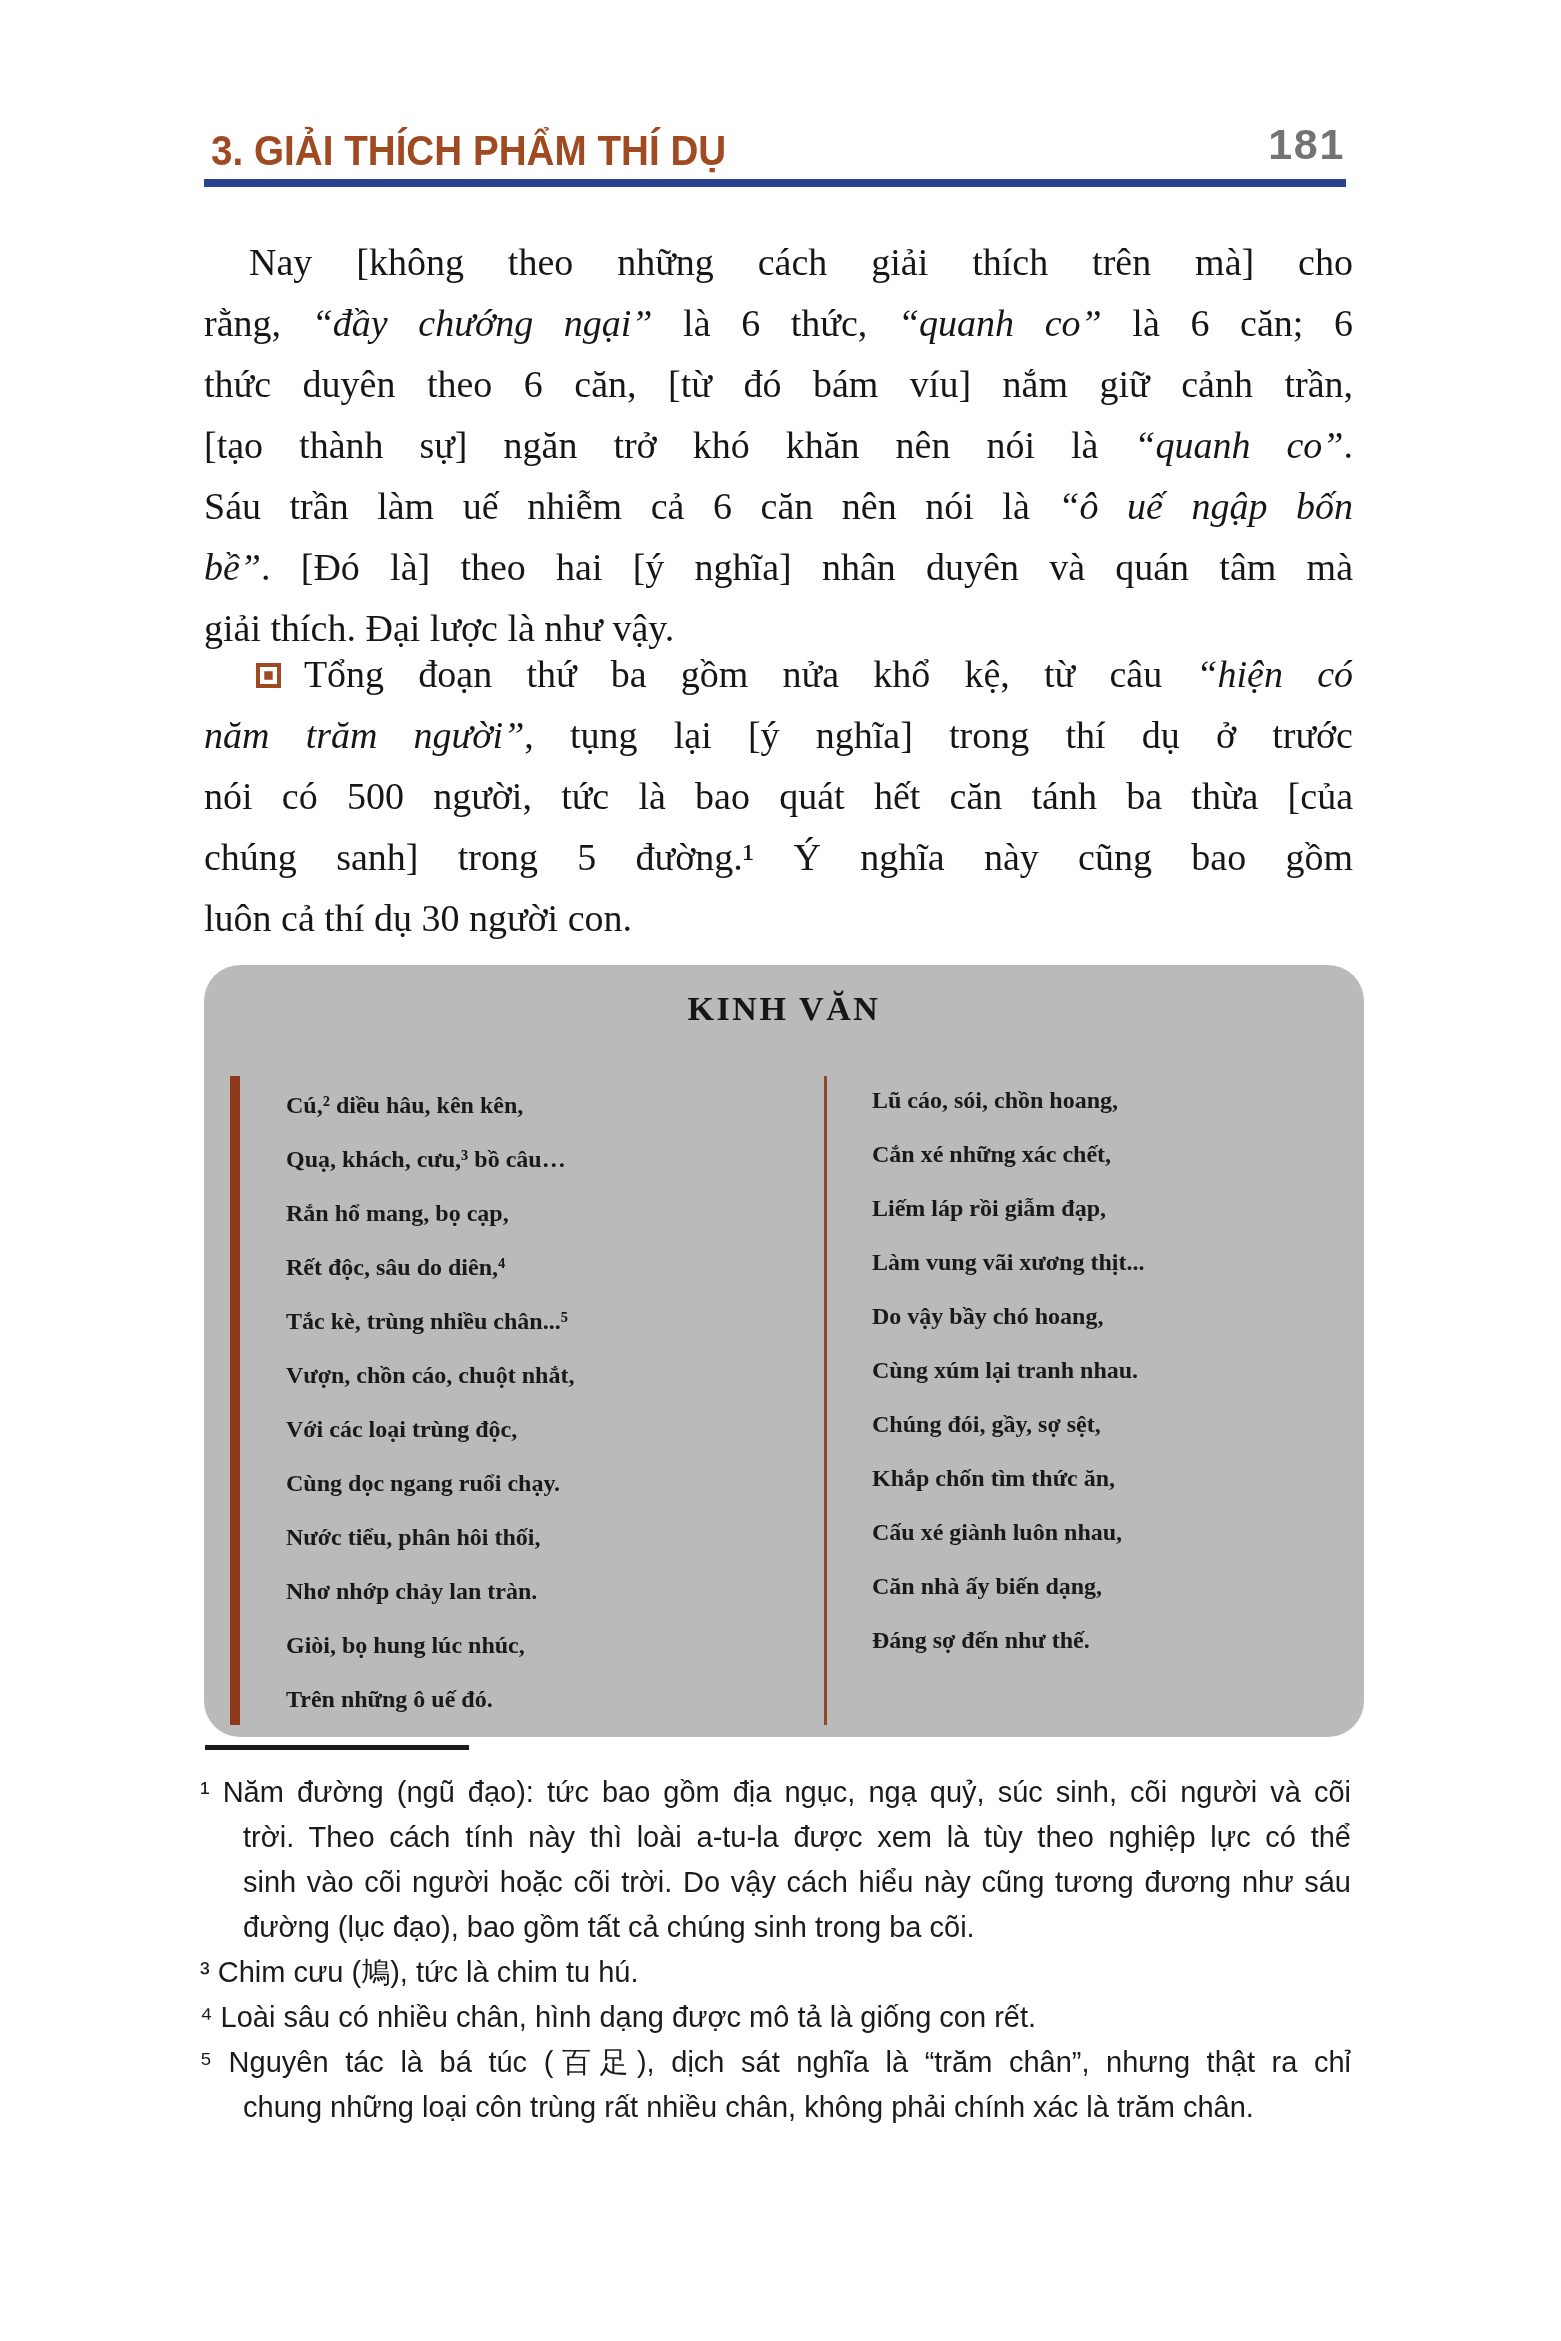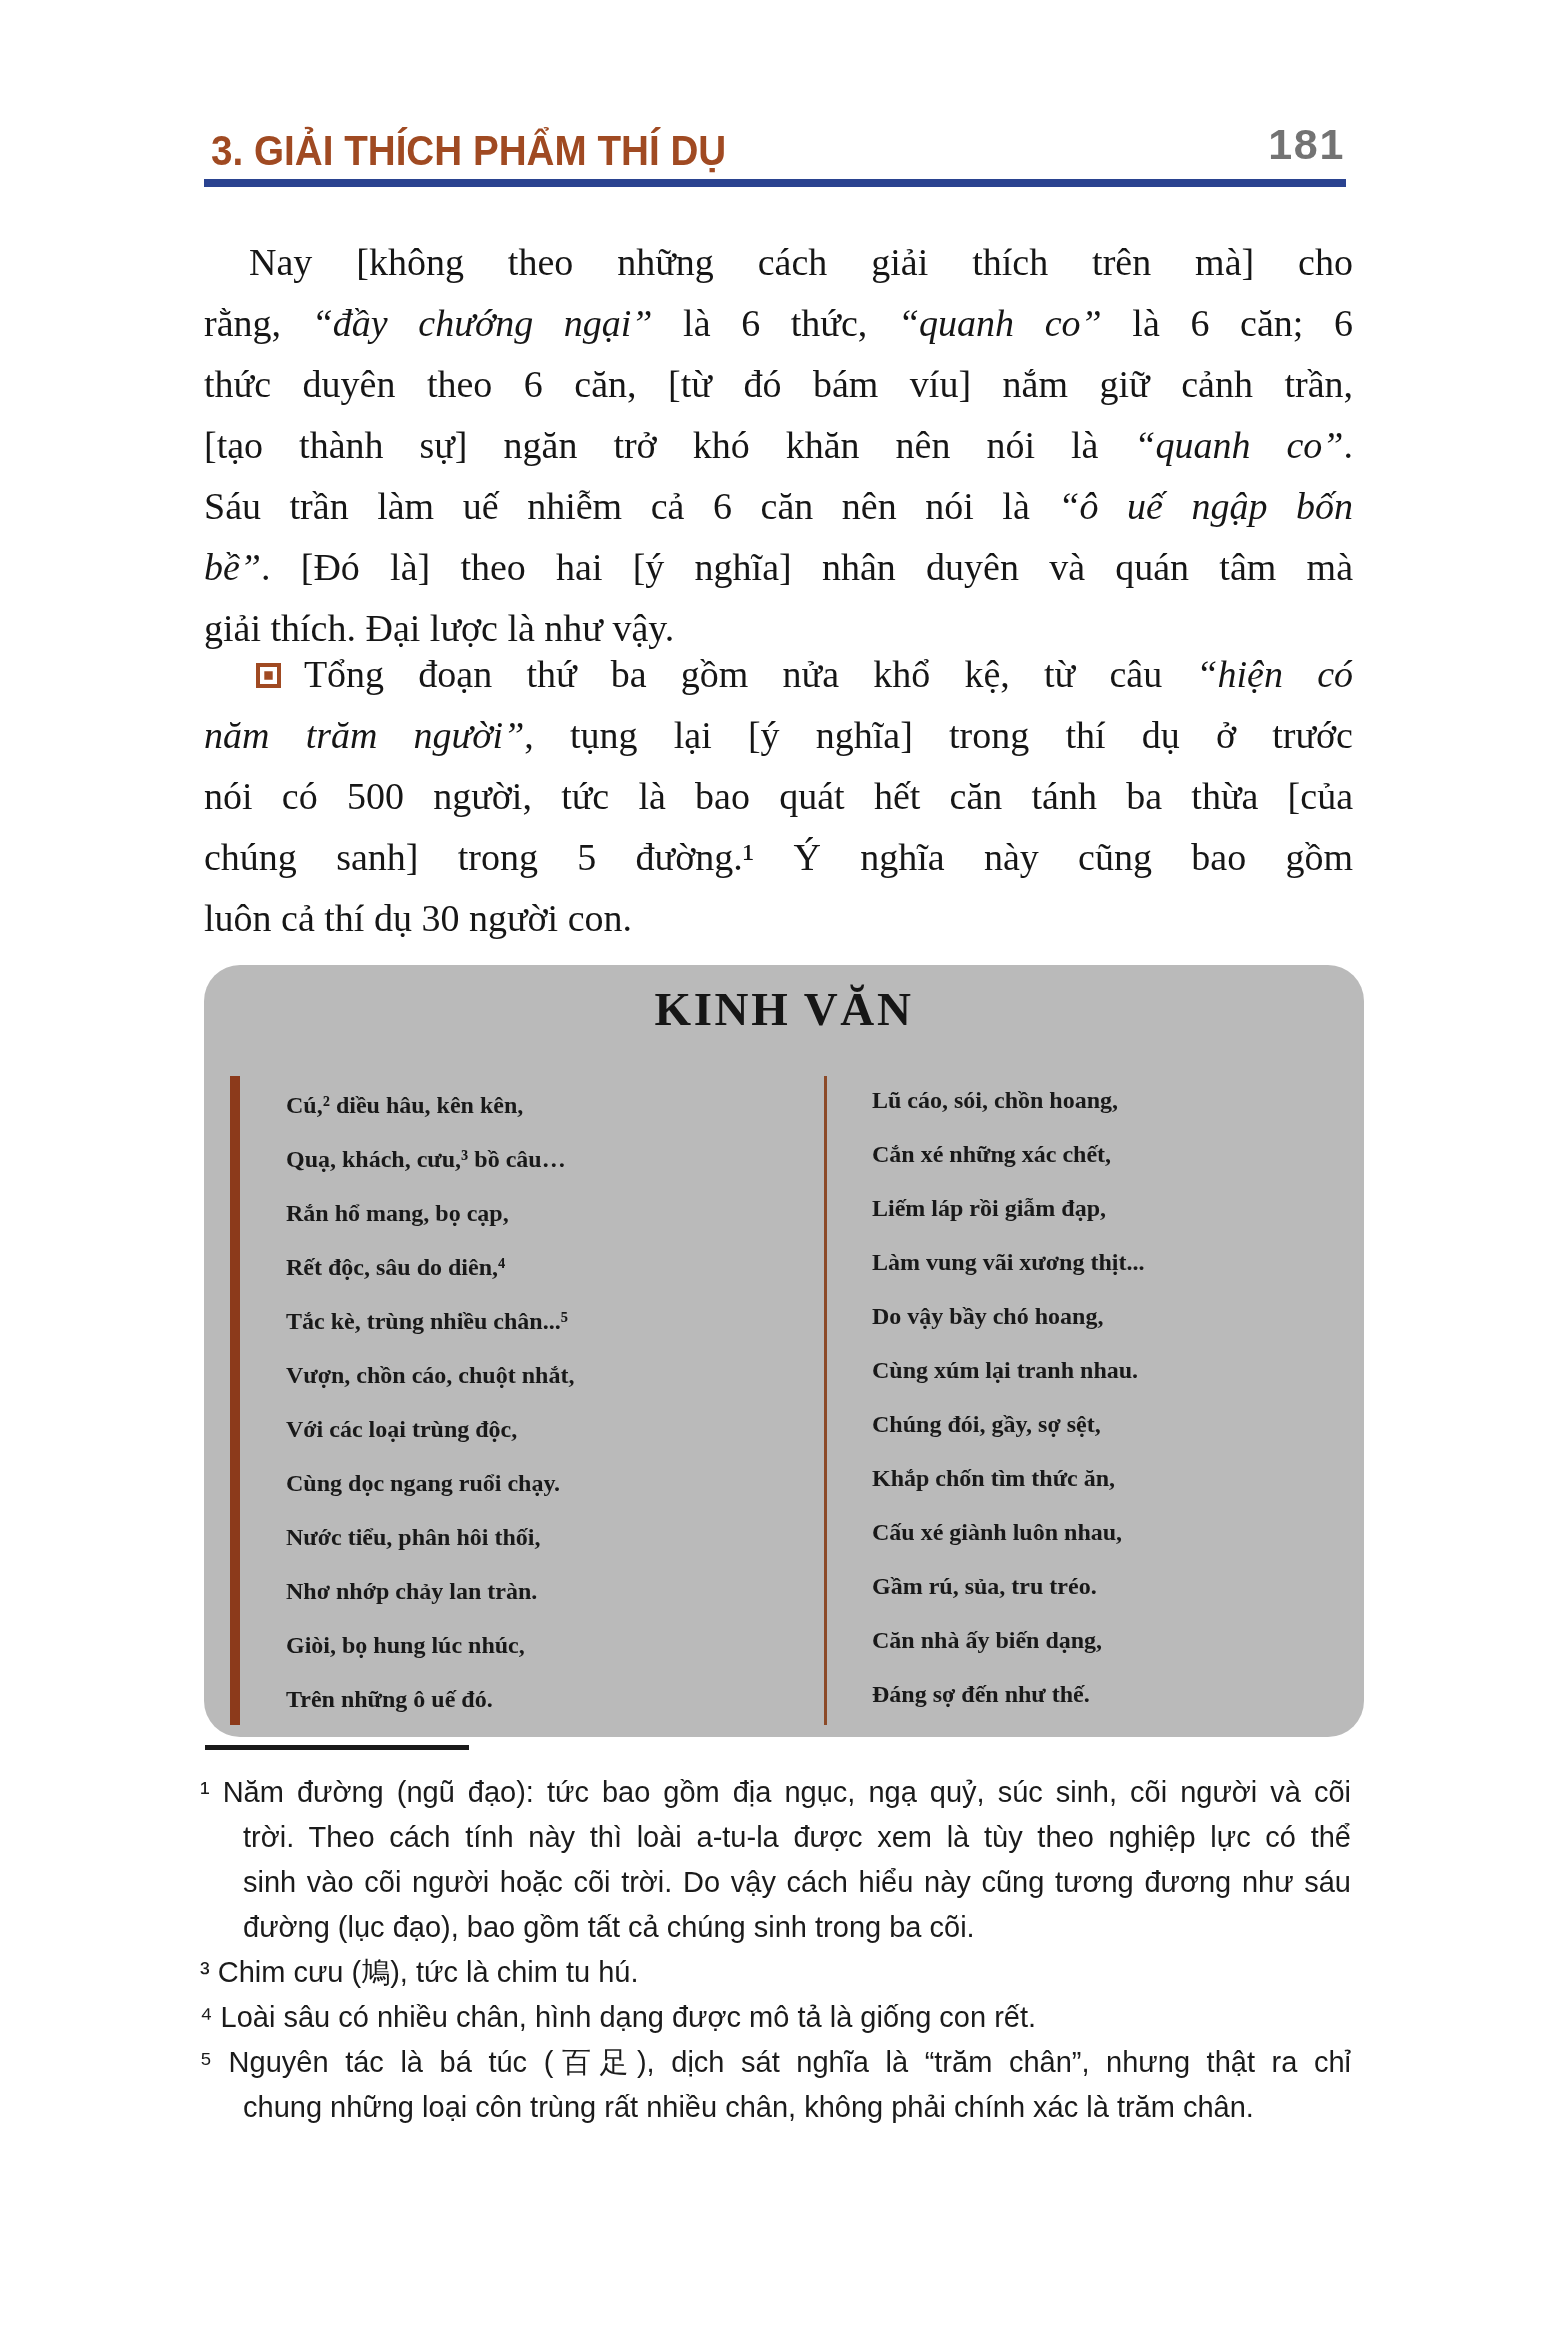--- a/index.html
+++ b/index.html
@@ -52,21 +52,21 @@
     box-shadow:inset 0 0 0 4.3px #ffffff;
     margin-right:22.6px;vertical-align:-0.9px;
   }
 
   .kinhvan{
     position:absolute;left:204px;top:965px;width:1160px;height:772px;
     background:var(--c-box);border-radius:36px;
   }
   .kv-title{
     position:absolute;left:0;right:0;top:17.3px;text-align:center;
-    font-weight:700;font-size:47px;line-height:54px;letter-spacing:2.6px;
+    font-weight:700;font-size:34px;line-height:54px;letter-spacing:2.6px;
     color:#161616;
   }
   .kv-bar{position:absolute;left:26px;top:111px;width:9.5px;height:649px;background:var(--c-bar);}
   .kv-divider{position:absolute;left:620px;top:111px;width:2.6px;height:649px;background:var(--c-div);}
   .kv-col{position:absolute;font-weight:700;font-size:24px;line-height:54px;color:#191919;}
   #kv-left{left:82px;top:113px;width:525px;}
   #kv-right{left:668px;top:108px;width:486px;}
   .vline{white-space:nowrap;}
 
   .fn-rule{position:absolute;left:205px;top:1745px;width:264px;height:5.2px;background:#1a1a1a;}
@@ -124,21 +124,20 @@
     <div class="kv-col" id="kv-right">
         <div class="vline">Lũ cáo, sói, chồn hoang,</div>
         <div class="vline">Cắn xé những xác chết,</div>
         <div class="vline">Liếm láp rồi giẫm đạp,</div>
         <div class="vline">Làm vung vãi xương thịt...</div>
         <div class="vline">Do vậy bầy chó hoang,</div>
         <div class="vline">Cùng xúm lại tranh nhau.</div>
         <div class="vline">Chúng đói, gầy, sợ sệt,</div>
         <div class="vline">Khắp chốn tìm thức ăn,</div>
         <div class="vline">Cấu xé giành luôn nhau,</div>
-        <div class="vline">Gầm rú, sủa, tru tréo.</div>
         <div class="vline">Căn nhà ấy biến dạng,</div>
         <div class="vline">Đáng sợ đến như thế.</div>
       </div>
   </section>
 
   <div class="fn-rule"></div>
   <div id="footnotes">
       <div>
         <div class="tline j"><span>¹ Năm đường (ngũ đạo): tức bao gồm địa ngục, ngạ quỷ, súc sinh, cõi người và cõi</span></div>
         <div class="tline j ind"><span>trời. Theo cách tính này thì loài a-tu-la được xem là tùy theo nghiệp lực có thể</span></div>

